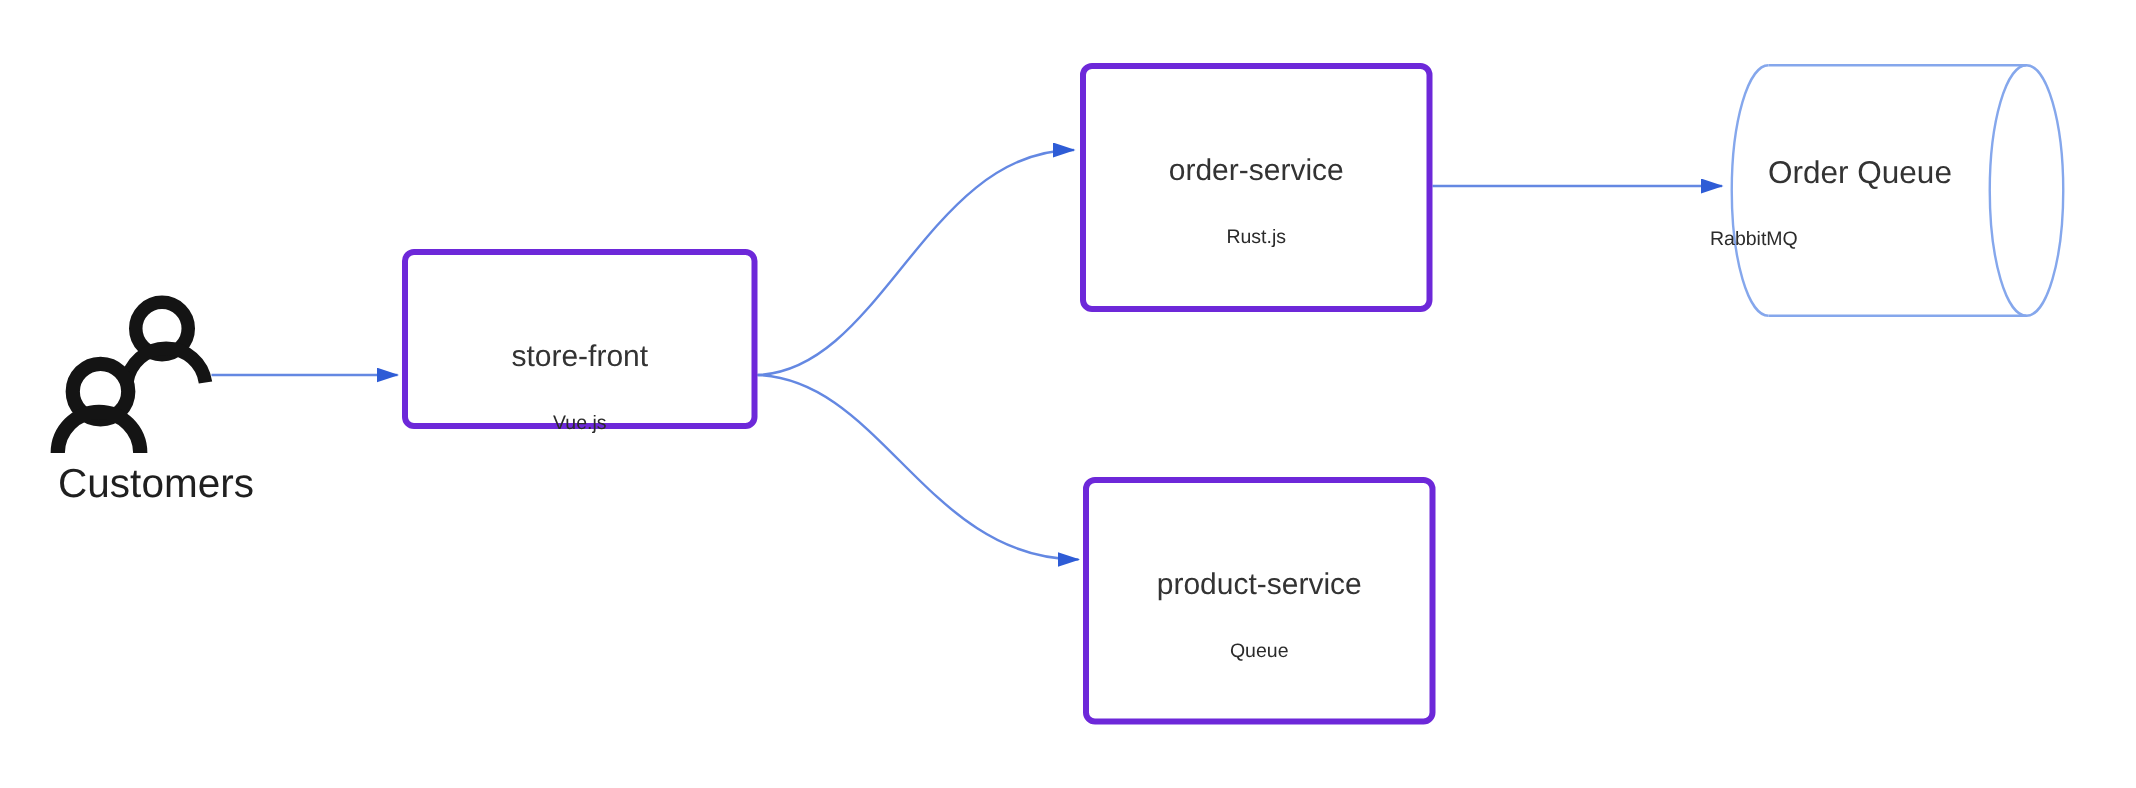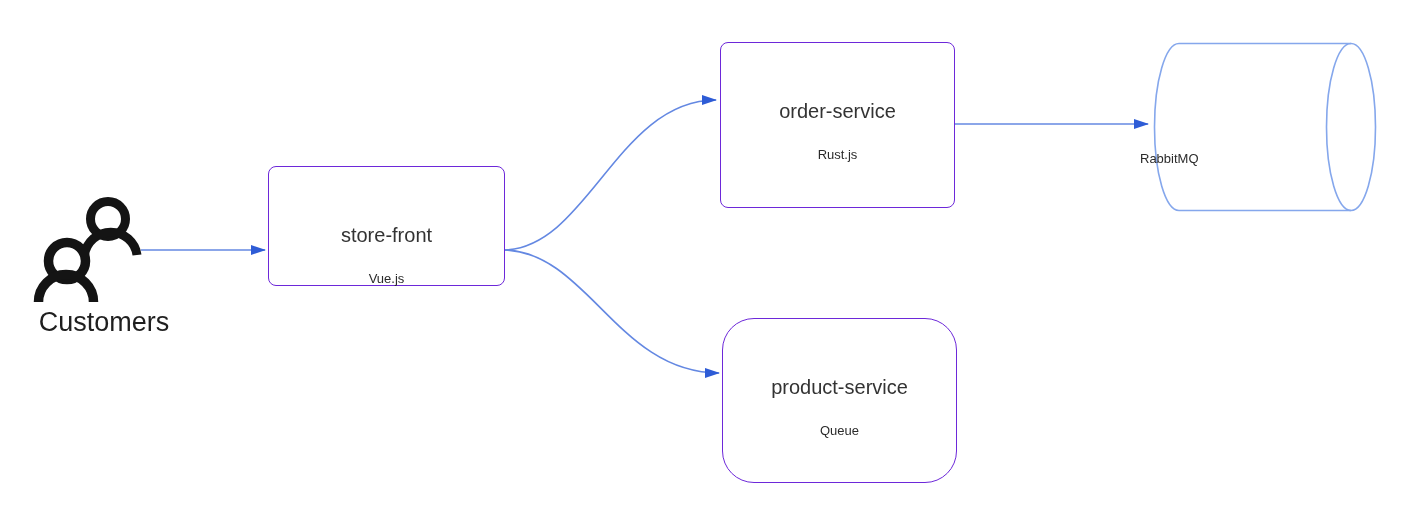--- a/index.html
+++ b/index.html
@@ -18,21 +18,21 @@
   .edge-layer {
     position: absolute;
     left: 0;
     top: 0;
     width: 1424px;
     height: 525px;
   }
   .node-box {
     position: absolute;
     background: #ffffff;
-    border: 1px solid #6d28d9;
+    border: 4px solid #6d28d9;
     border-radius: 8px;
     box-sizing: border-box;
   }
   .node-title {
     position: absolute;
     left: 0;
     right: 0;
     top: 55px;
     height: 26px;
     line-height: 26px;
@@ -146,22 +146,23 @@
   <div class="node-box" style="left:268px; top:166px; width:237px; height:120px;">
     <div class="node-title">store-front</div>
     <div class="node-subtitle">Vue.js</div>
   </div>
 
   <div class="node-box" style="left:720px; top:42px; width:235px; height:166px;">
     <div class="node-title">order-service</div>
     <div class="node-subtitle">Rust.js</div>
   </div>
 
-  <div class="node-box" style="left:722px; top:318px; width:235px; height:165px;border-radius:32px;">
+  <div class="node-box" style="left:722px; top:318px; width:235px; height:165px;">
     <div class="node-title">product-service</div>
     <div class="node-subtitle">Queue</div>
   </div>
 
   <div class="queue-labels">
+    <div class="queue-title">Order Queue</div>
     <div class="queue-subtitle">RabbitMQ</div>
   </div>
 
 </div>
 
 </body></html>

